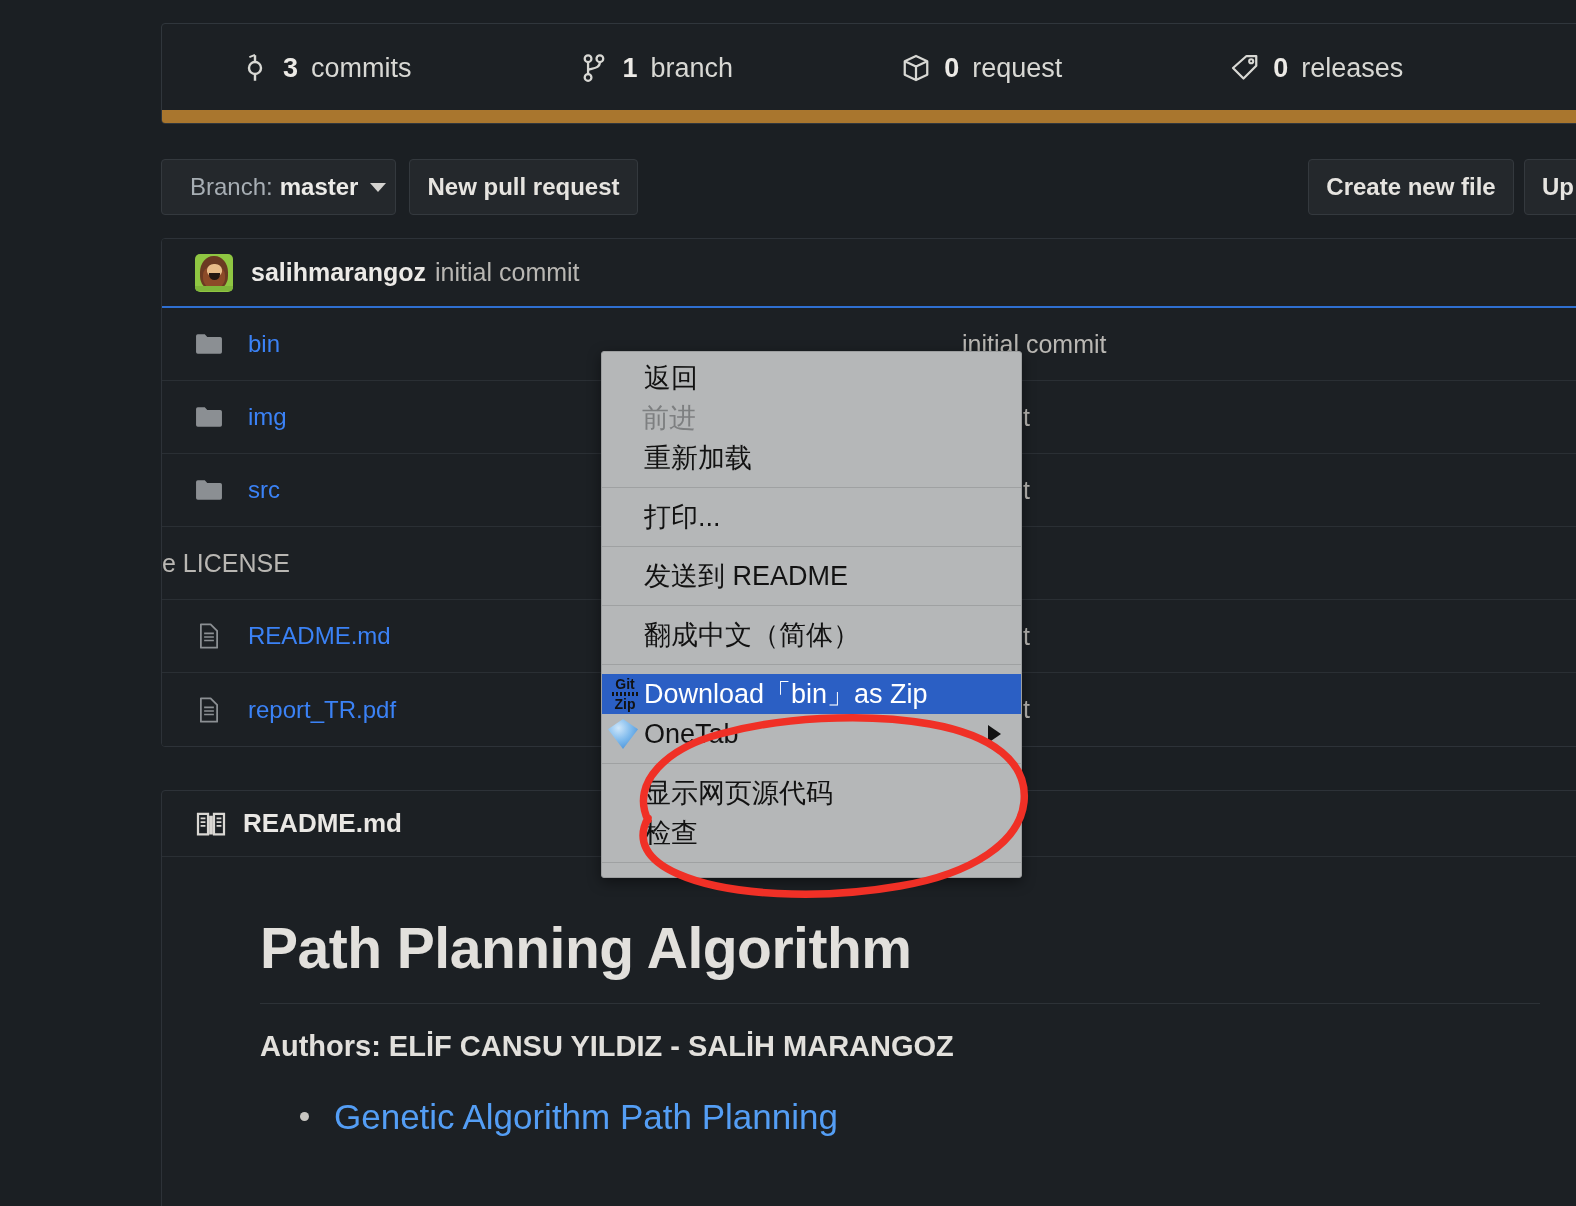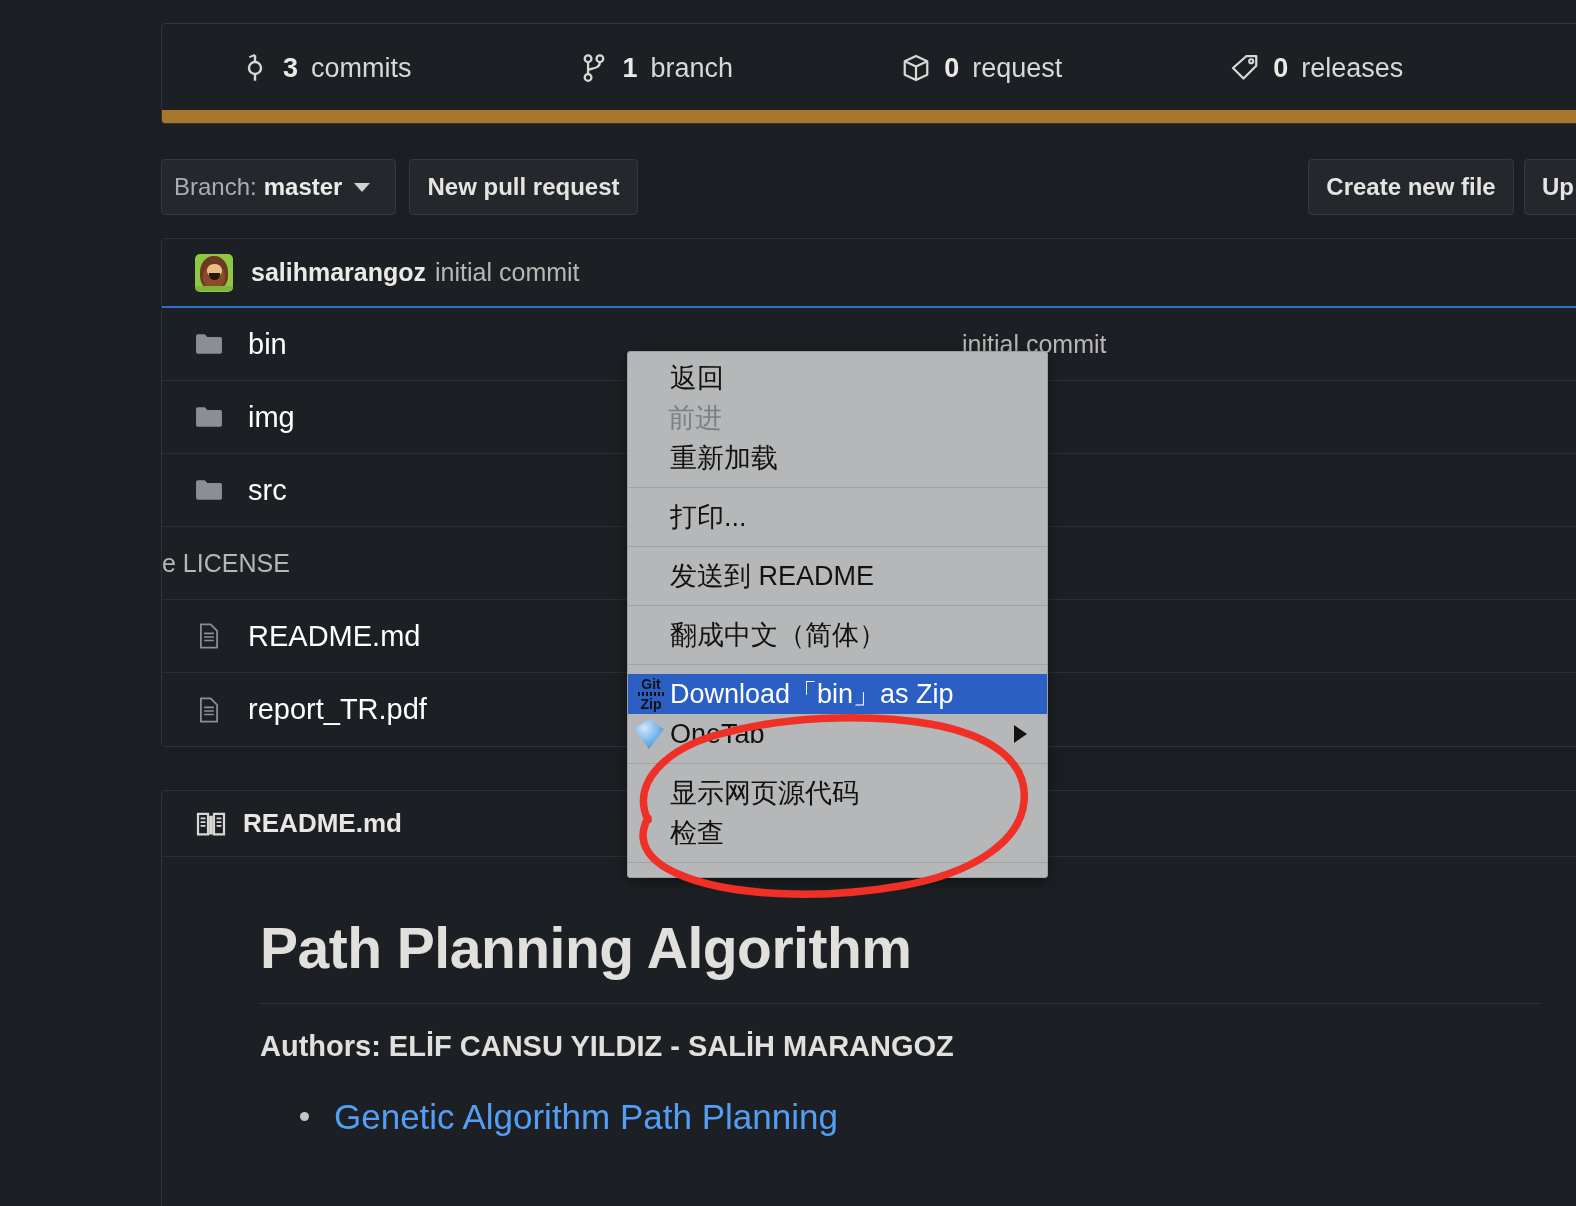--- a/index.html
+++ b/index.html
@@ -47,21 +47,21 @@
   .action-row { position: absolute; left: 161px; top: 159px; width: 1415px; height: 56px; }
   .btn {
     position: absolute; top: 0; height: 56px;
     background: #24282c;
     border: 1px solid #34393e;
     border-radius: 4px;
     color: #e6e4e0;
     font-size: 24px;
     font-weight: bold;
     display: flex; align-items: center; justify-content: center;
-    padding: 0 12px;
+    padding: 0 28px;
     white-space: nowrap;
   }
   #branch-btn { left: 0; width: 235px; justify-content: flex-start; font-weight: normal; }
   #branch-btn .b-lead { color: #a7aeb4; font-weight: normal; margin-right: 7px; }
   #branch-btn .b-name { color: #ecebe8; font-weight: bold; }
   #branch-btn .caret {
     margin-left: 12px;
     width: 0; height: 0;
     border-left: 8px solid transparent;
     border-right: 8px solid transparent;
@@ -126,21 +126,21 @@
     position: relative;
     height: 73px;
     display: flex; align-items: center;
     border-bottom: 1px solid #2a2f34;
     background: #1c2024;
   }
   .frow:last-child { border-bottom: none; }
   .fname-cell { width: 800px; display: flex; align-items: center; padding-left: 33px; }
   .ficon { width: 28px; height: 26px; flex: none; margin-right: 25px; }
   .ficon svg { display: block; }
-  .fname { color: #ffffff; font-size: 29px; }
+  .fname { color: #3b82f6; font-size: 24px; }
   .fcommit { color: #b9b7b3; font-size: 25px; white-space: nowrap; }
 
   
   .readme-box {
     position: absolute; left: 161px; top: 790px;
     width: 1460px; height: 440px;
     border: 1px solid #2d3238;
     border-radius: 4px;
     background: #1c2024;
     overflow: hidden;
@@ -167,21 +167,21 @@
   .md-ul li { position: relative; padding-left: 46px; }
   .md-ul li::before {
     content: ""; position: absolute; left: 12px; top: 15px;
     width: 9px; height: 9px; border-radius: 50%;
     background: #c8c6c2;
   }
   .md-link { color: #549ef5; font-size: 35px; }
 
   
   .ctx-menu {
-    position: absolute; left: 627px; top: 351px;
+    position: absolute; left: 601px; top: 351px;
     width: 421px;
     background: #b5b7b8;
     border: 1px solid #9c9e9f;
     border-radius: 3px;
     box-shadow: 0 4px 14px rgba(0,0,0,0.45);
     padding: 6px 0 5px 0;
     overflow: hidden;
     font-size: 0;
   }
   .ctx-item {

